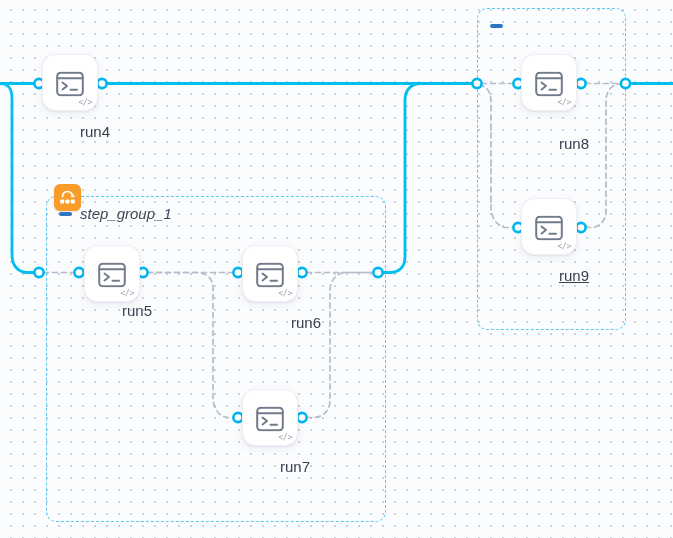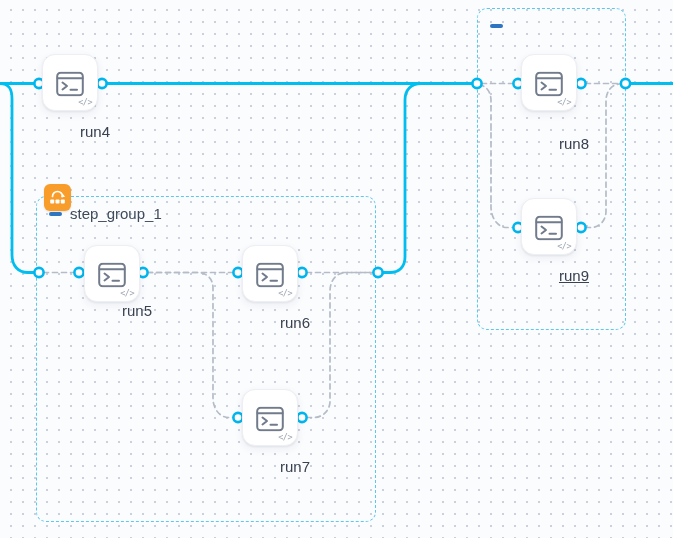--- a/index.html
+++ b/index.html
@@ -55,21 +55,21 @@
   .nlabel{
     position:absolute;width:80px;z-index:3;
     text-align:right;font-size:15px;color:#3a4250;line-height:16px;
   }
 </style>
 </head>
 <body>
 
 <div class="canvas">
 
-  <div class="group" style="left:36px;top:196px;width:340px;height:326px;">
+  <div class="group" style="left:46px;top:196px;width:340px;height:326px;font-style:italic;">
     <div class="badge">
       <svg width="19" height="19" viewBox="0 0 19 19">
         <g fill="none" stroke="#ffffff" stroke-width="1.7" stroke-linecap="round">
           <path d="M4.5,8.5 a5,5 0 1 1 10,0"></path>
         </g>
         <path d="M14.5,5.6 l2.6,3.2 l-4.1,0.4 z" fill="#ffffff"></path>
         <g fill="#ffffff">
           <rect x="2.2" y="11.5" width="4" height="4" rx="0.8"></rect>
           <rect x="7.5" y="11.5" width="4" height="4" rx="0.8"></rect>
           <rect x="12.8" y="11.5" width="4" height="4" rx="0.8"></rect>
@@ -154,21 +154,21 @@
     <svg class="term" width="28" height="25" viewBox="0 0 28 25">
       <g fill="none" stroke="#717b8b" stroke-width="2" stroke-linecap="round" stroke-linejoin="round">
         <rect x="1.2" y="1.2" width="25.6" height="22.6" rx="3.5"></rect>
         <path d="M1.5,6.8 H26.5"></path>
         <path d="M6.5,11 l4.5,3.5 l-4.5,3.5"></path>
         <path d="M14.5,18.2 h6.5"></path>
       </g>
     </svg>
     <div class="code">&lt;/&gt;</div>
   </div>
-  <div class="nlabel" style="left:230px;top:315px;">run6</div>
+  <div class="nlabel" style="left:241px;top:315px;">run6</div>
 
   <div class="node" style="left:242px;top:389px;">
     <svg class="term" width="28" height="25" viewBox="0 0 28 25">
       <g fill="none" stroke="#717b8b" stroke-width="2" stroke-linecap="round" stroke-linejoin="round">
         <rect x="1.2" y="1.2" width="25.6" height="22.6" rx="3.5"></rect>
         <path d="M1.5,6.8 H26.5"></path>
         <path d="M6.5,11 l4.5,3.5 l-4.5,3.5"></path>
         <path d="M14.5,18.2 h6.5"></path>
       </g>
     </svg>

